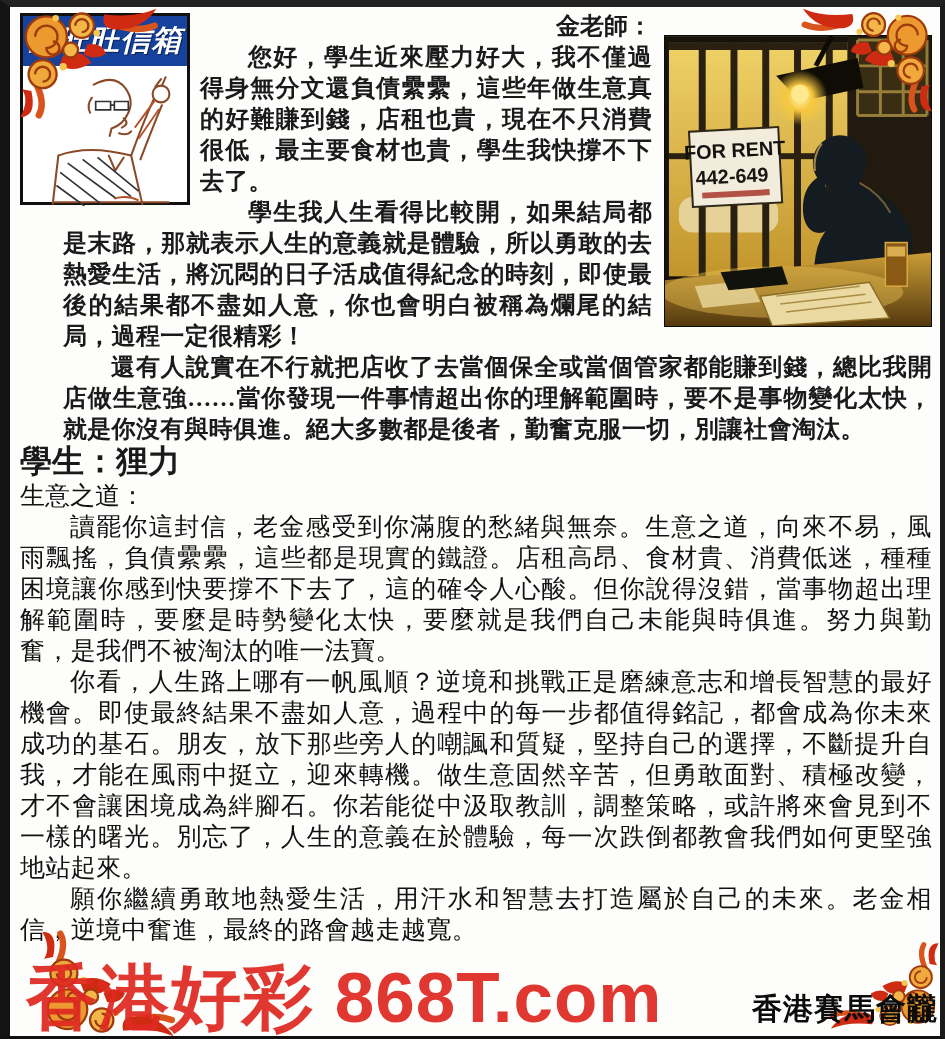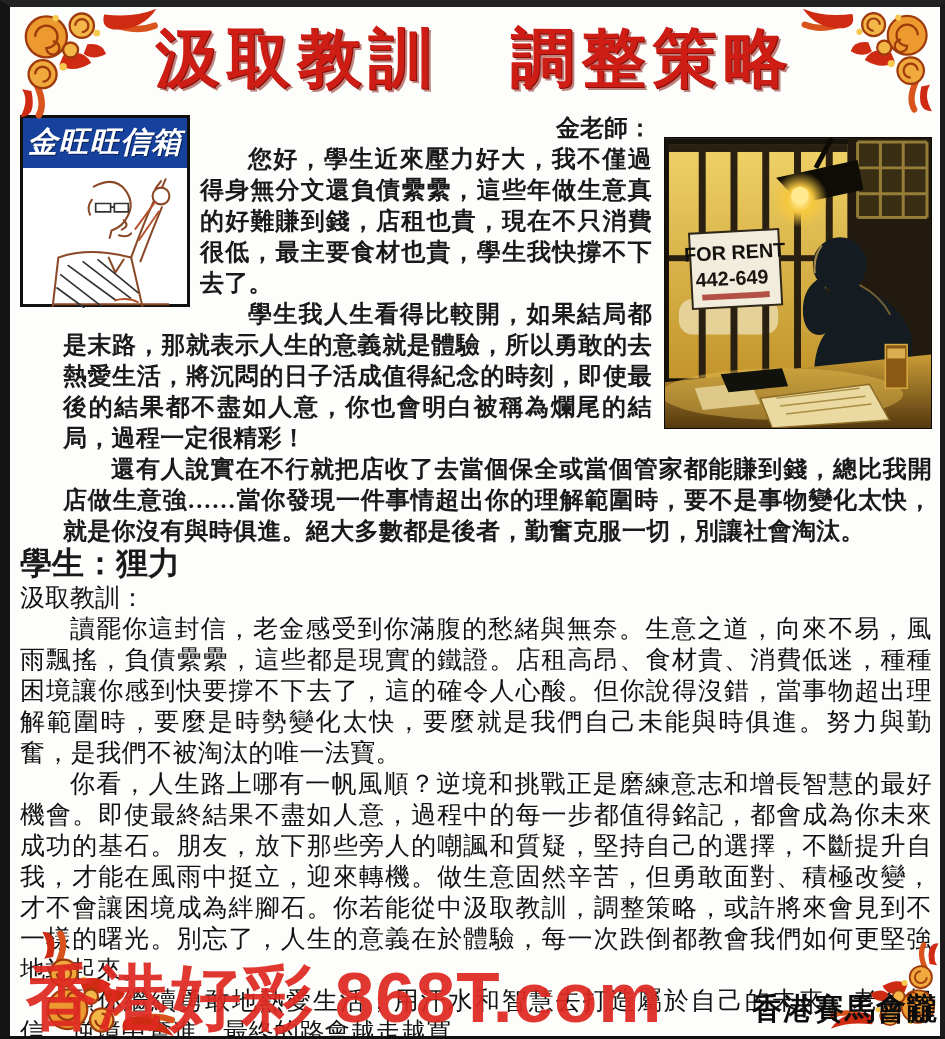--- a/index.html
+++ b/index.html
@@ -102,21 +102,20 @@
       <svg>
         <use href="#corner-orn"></use>
       </svg>
     </div>
   <div class="orn br">
       <svg>
         <use href="#corner-orn"></use>
       </svg>
     </div>
 
-  <h1 class="title">汲取教訓　調整策略</h1>
 
   <div class="content">
 
     <div class="sidebar-box">
       <div class="sidebar-header">金旺旺信箱</div>
       <svg class="sidebar-sketch" viewBox="0 0 160 150">
         <g stroke="#8a4a28" stroke-width="2.2" fill="none" stroke-linecap="round">
           <path d="M68,20 q22,-12 34,4 q10,14 2,28 q-5,11 -17,15 l-2,8"></path>
           <path d="M100,56 q7,6 -2,10 M95,72 q9,3 13,-2"></path>
           <path d="M66,34 q-6,8 -2,16"></path>
@@ -198,21 +197,21 @@
       </svg>
     </div>
 
     <p class="salutation">金老師：</p>
     <p class="para">您好，學生近來壓力好大，我不僅過得身無分文還負債纍纍，這些年做生意真的好難賺到錢，店租也貴，現在不只消費很低，最主要食材也貴，學生我快撐不下去了。</p>
     <p class="para">學生我人生看得比較開，如果結局都是末路，那就表示人生的意義就是體驗，所以勇敢的去熱愛生活，將沉悶的日子活成值得紀念的時刻，即使最後的結果都不盡如人意，你也會明白被稱為爛尾的結局，過程一定很精彩！</p>
     <p class="para">還有人說實在不行就把店收了去當個保全或當個管家都能賺到錢，總比我開店做生意強……當你發現一件事情超出你的理解範圍時，要不是事物變化太快，就是你沒有與時俱進。絕大多數都是後者，勤奮克服一切，別讓社會淘汰。</p>
     <p class="sig">學生：狸力</p>
     <div class="clear"></div>
 
-    <p class="reply-salutation">汲取教訓：</p>
+    <p class="reply-salutation">生意之道：</p>
     <p class="reply">讀罷你這封信，老金感受到你滿腹的愁緒與無奈。生意之道，向來不易，風雨飄搖，負債纍纍，這些都是現實的鐵證。店租高昂、食材貴、消費低迷，種種困境讓你感到快要撐不下去了，這的確令人心酸。但你說得沒錯，當事物超出理解範圍時，要麼是時勢變化太快，要麼就是我們自己未能與時俱進。努力與勤奮，是我們不被淘汰的唯一法寶。</p>
     <p class="reply">你看，人生路上哪有一帆風順？逆境和挑戰正是磨練意志和增長智慧的最好機會。即使最終結果不盡如人意，過程中的每一步都值得銘記，都會成為你未來成功的基石。朋友，放下那些旁人的嘲諷和質疑，堅持自己的選擇，不斷提升自我，才能在風雨中挺立，迎來轉機。做生意固然辛苦，但勇敢面對、積極改變，才不會讓困境成為絆腳石。你若能從中汲取教訓，調整策略，或許將來會見到不一樣的曙光。別忘了，人生的意義在於體驗，每一次跌倒都教會我們如何更堅強地站起來。</p>
     <p class="reply">願你繼續勇敢地熱愛生活，用汗水和智慧去打造屬於自己的未來。老金相信，逆境中奮進，最終的路會越走越寬。</p>
   </div>
 
   <div class="watermark">香港好彩 868T.com</div>
   <div class="jockey">香港賽馬會龖</div>
 
 </div>
 

